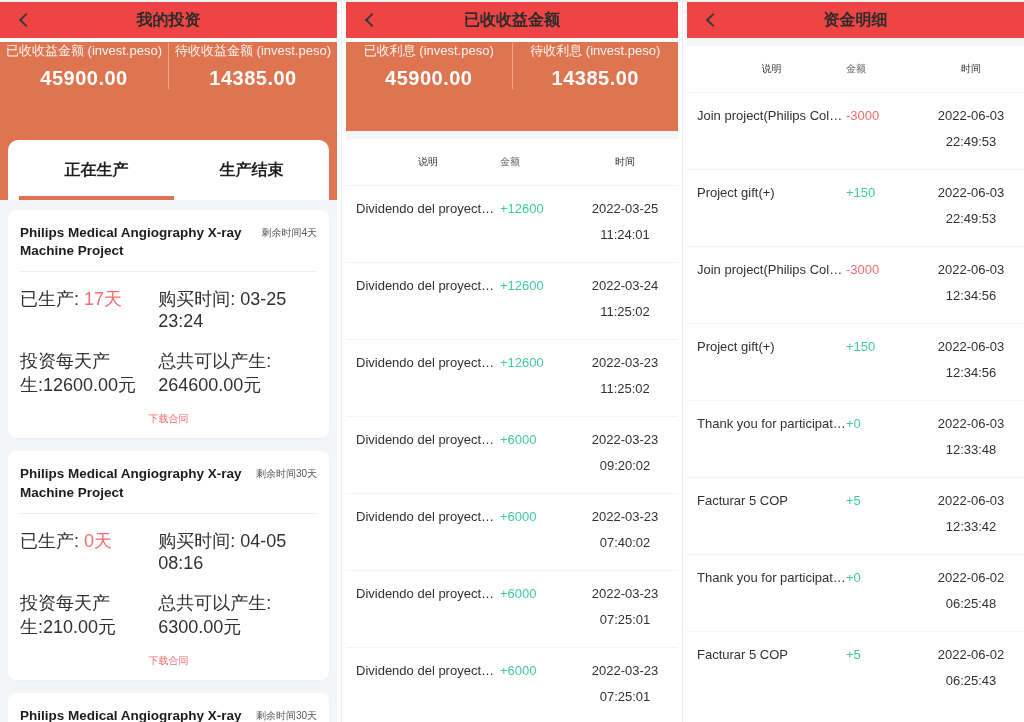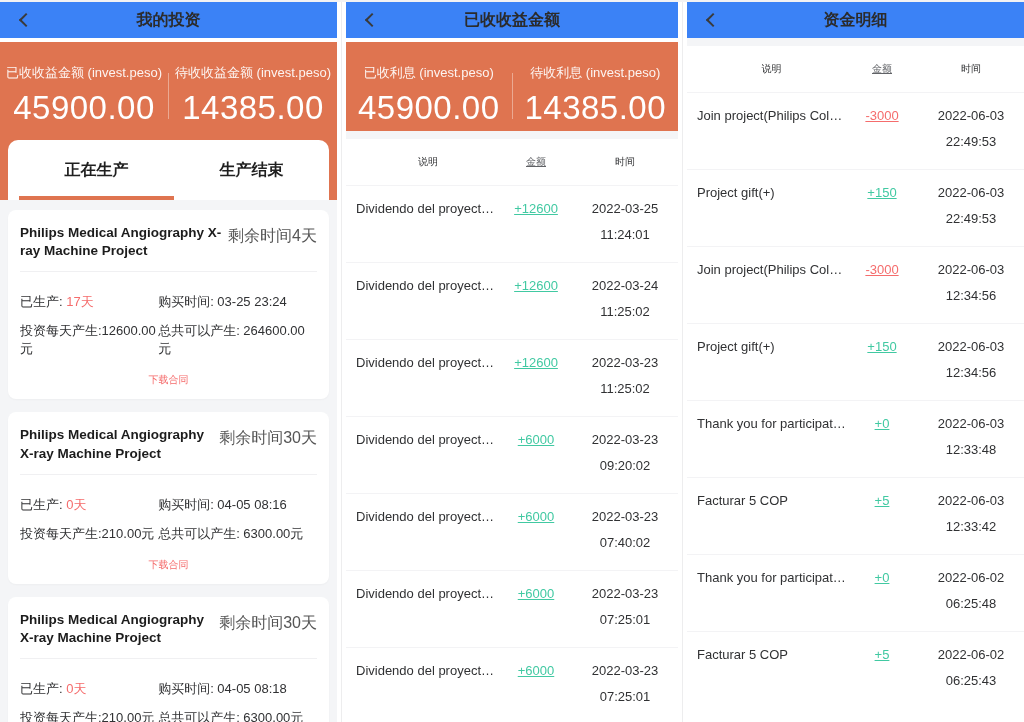--- a/index.html
+++ b/index.html
@@ -17,59 +17,59 @@
   body{font-family:"Liberation Sans","DejaVu Sans",sans-serif;color:var(--text-dark);}
   .phones{display:flex;width:1024px;height:722px;border-top:2px solid #f2f2f3;}
   .screen{height:722px;overflow:hidden;background:#fff;position:relative;}
   .s1{width:337px;}
   .s2{width:332px;}
   .s3{width:337px;}
   .gap{width:9px;background:#fff;display:flex;justify-content:center;}
   .gap::after{content:"";width:1px;background:#ededee;}
 
   
-  .nav{height:36px;background:#3b82f6;display:flex;align-items:center;justify-content:center;position:relative;}
+  .nav{height:36px;background:#ef4444;display:flex;align-items:center;justify-content:center;position:relative;}
   .nav .title{font-size:16px;font-weight:700;color:#2b2b2b;}
   .back{position:absolute;left:10px;top:0;height:36px;width:28px;display:flex;align-items:center;justify-content:center;cursor:pointer;}
   .chev{width:10px;height:10px;border-left:2px solid #3a3a3a;border-bottom:2px solid #3a3a3a;transform:rotate(45deg);margin-left:4px;}
 
   
   .hero{background:var(--accent-orange);margin-top:4px;position:relative;}
   .hero.tall{height:158px;}
   .hero.short{height:89px;}
-  .stats{display:flex;align-items:center;padding-top:22px;}
+  .stats{display:flex;align-items:center;}
   .stat{width:50%;text-align:center;color:#fff;}
   .stat .lbl{font-size:13px;color:rgba(255,255,255,.92);}
-  .stat .val{font-size:33px;font-weight:400;margin-top:7px;letter-spacing:.5px;}
+  .stat .val{font-size:20px;font-weight:700;margin-top:7px;letter-spacing:.5px;}
   .vdiv{width:1px;height:46px;background:rgba(255,255,255,.38);flex:0 0 1px;}
 
   
   .tabcard{position:absolute;left:8px;right:8px;bottom:0;height:60px;background:#fff;
            border-top-left-radius:10px;border-top-right-radius:10px;display:flex;padding-left:11px;}
   .tab{width:50%;display:flex;align-items:center;justify-content:center;
        font-size:16px;font-weight:700;color:#1f1f1f;position:relative;cursor:pointer;}
   .tab.active::after{content:"";position:absolute;left:0;right:0;bottom:0;height:4px;background:var(--accent-orange);}
 
   
   .plist{background:var(--bg-gray);height:524px;padding:10px 8px;overflow:hidden;}
   .pcard{background:#fff;border-radius:8px;padding:14px 12px 12px;margin-bottom:13px;box-shadow:0 1px 2px rgba(0,0,0,.03);}
   .trow{display:flex;gap:4px;}
   .ptitle{flex:1;font-size:13.5px;font-weight:700;color:#1c1c1c;line-height:1.35;}
-  .remain{font-size:16px;color:#555;white-space:nowrap;padding-top:2px;}
+  .remain{font-size:10px;color:#555;white-space:nowrap;padding-top:2px;}
   .pdiv{border-top:1px solid var(--line);margin-top:11px;}
-  .pinfo{display:grid;grid-template-columns:1fr 1.15fr;row-gap:11px;margin-top:21px;font-size:13px;color:var(--text-dark);}
+  .pinfo{display:grid;grid-template-columns:1fr 1.15fr;row-gap:17px;margin-top:15px;font-size:18px;color:var(--text-dark);}
   .redtxt{color:var(--negative-red);}
   .dl{text-align:center;margin-top:15px;font-size:10px;color:var(--link-red);cursor:pointer;}
 
   
   .spacer{height:8px;background:var(--bg-gray);}
   .thead{display:flex;align-items:center;height:46px;color:var(--text-gray);font-size:10px;}
   .rrow{display:flex;height:77px;padding-top:15px;border-top:1px solid #f3f3f5;font-size:13px;}
   .cdesc{flex:1;padding-left:10px;white-space:nowrap;overflow:hidden;text-overflow:ellipsis;color:var(--text-dark);}
-  .camt{width:72px;text-align:center;flex:0 0 72px;text-decoration:underline;}
+  .camt{width:72px;text-align:left;flex:0 0 72px;}
   .ctime{width:106px;flex:0 0 106px;text-align:center;display:flex;flex-direction:column;gap:11px;color:var(--text-dark);}
   .thead .cdesc{text-align:center;overflow:visible;}
   .amount{color:var(--positive-green);}
   .amount.neg{color:var(--negative-red);}
 </style>
 </head>
 <body>
 
 <div class="phones">
 

